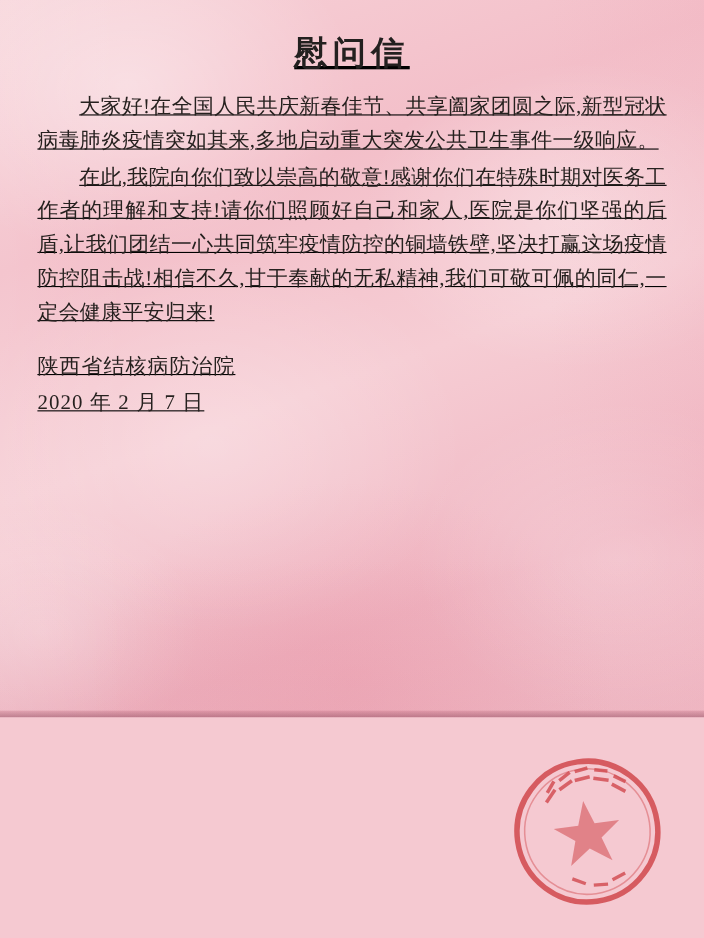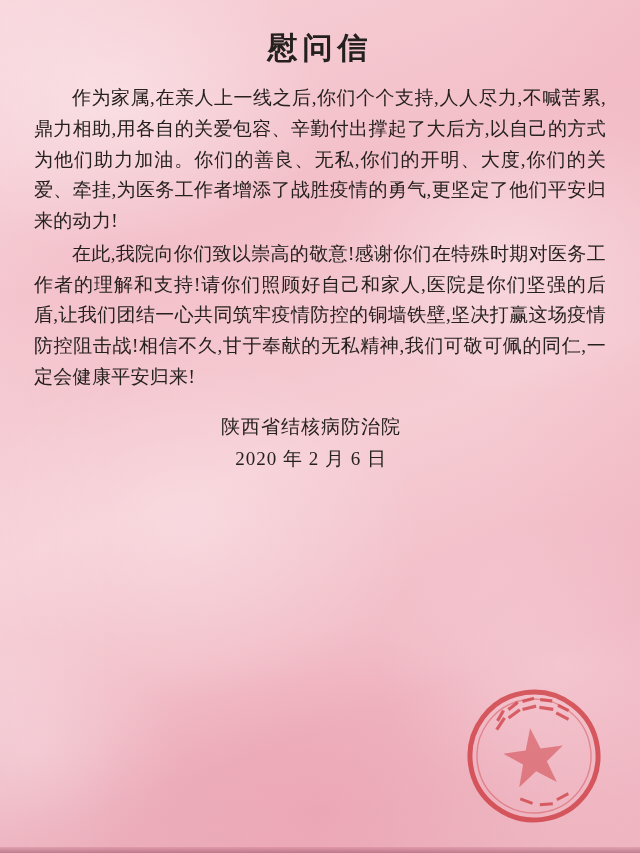--- a/index.html
+++ b/index.html
@@ -11,30 +11,31 @@
     height: 853px;
     overflow: hidden;
     font-family: "Liberation Serif", "DejaVu Serif", serif;
     background: #f5c9d1;
   }
 
   
   #letter-page {
     position: relative;
     width: 640px;
-    height: 853px;
+    height: 652px;
     background:
       radial-gradient(ellipse 300px 220px at 18% 12%, rgba(255,255,255,0.40), rgba(255,255,255,0) 70%),
       radial-gradient(ellipse 280px 200px at 82% 30%, rgba(255,255,255,0.30), rgba(255,255,255,0) 70%),
       radial-gradient(ellipse 320px 240px at 30% 62%, rgba(255,255,255,0.26), rgba(255,255,255,0) 72%),
       radial-gradient(ellipse 260px 200px at 88% 78%, rgba(255,255,255,0.22), rgba(255,255,255,0) 72%),
       radial-gradient(ellipse 340px 260px at 50% 95%, rgba(236,150,168,0.35), rgba(236,150,168,0) 70%),
       radial-gradient(ellipse 200px 160px at 6% 88%, rgba(255,255,255,0.25), rgba(255,255,255,0) 72%),
       linear-gradient(160deg, #f7d2d8 0%, #f3bfc9 28%, #f6cdd4 52%, #f0b7c3 78%, #f4c6cf 100%);
     box-sizing: border-box;
+    text-decoration: underline;
   }
   
   #paper-sheen {
     position: absolute;
     inset: 0;
     background:
       linear-gradient(90deg, rgba(255,255,255,0.10) 0%, rgba(255,255,255,0) 18%, rgba(255,255,255,0) 78%, rgba(240,170,185,0.18) 100%),
       linear-gradient(0deg, rgba(214,120,142,0.18) 0%, rgba(255,255,255,0) 22%);
     pointer-events: none;
   }
@@ -73,21 +74,21 @@
     text-indent: 2em;
     margin: 0 0 2px 0;
     letter-spacing: 0.3px;
     text-align: justify;
     text-justify: inter-ideograph;
   }
 
   
   .sign-block {
     margin-top: 18px;
-    text-align: center;
+    text-align: left;
     padding-right: 18px;
   }
   .sign-org {
     font-size: 19px;
     color: #26211f;
     letter-spacing: 1px;
     line-height: 1.7;
   }
   .sign-date {
     font-size: 19px;
@@ -124,26 +125,26 @@
 <body>
 
 <div id="letter-page">
   <div id="paper-sheen"></div>
 
   <div id="content">
 
     <div class="title">慰问信</div>
 
 
-    <p class="para">作为家属,在亲人上一线之后,你们个个支持,人人尽力,不喊苦累,鼎力相助,用各自的关爱包容、辛勤付出撑起了大后方,以自己的方式为他们助力加油。你们的善良、无私,你们的开明、大度,你们的关爱、牵挂,为医务工作者增添了战胜疫情的勇气,更坚定了他们平安归来的动力!</p>
+    <p class="para">大家好!在全国人民共庆新春佳节、共享阖家团圆之际,新型冠状病毒肺炎疫情突如其来,多地启动重大突发公共卫生事件一级响应。</p>
     <p class="para">在此,我院向你们致以崇高的敬意!感谢你们在特殊时期对医务工作者的理解和支持!请你们照顾好自己和家人,医院是你们坚强的后盾,让我们团结一心共同筑牢疫情防控的铜墙铁壁,坚决打赢这场疫情防控阻击战!相信不久,甘于奉献的无私精神,我们可敬可佩的同仁,一定会健康平安归来!</p>
 
     <div class="sign-block">
       <div class="sign-org">陕西省结核病防治院</div>
-      <div class="sign-date">2020 年 2 月 6 日</div>
+      <div class="sign-date">2020 年 2 月 7 日</div>
     </div>
 
   </div>
 
   <div id="seal">
     <svg width="152" height="152" viewBox="0 0 152 152" xmlns="http://www.w3.org/2000/svg">
       <g transform="rotate(-8 76 76)">
         <circle cx="76" cy="76" r="64" fill="none" stroke="#c8282c" stroke-width="5" opacity="0.85"></circle>
         <circle cx="76" cy="76" r="57" fill="none" stroke="#c8282c" stroke-width="1.4" opacity="0.45"></circle>
 

